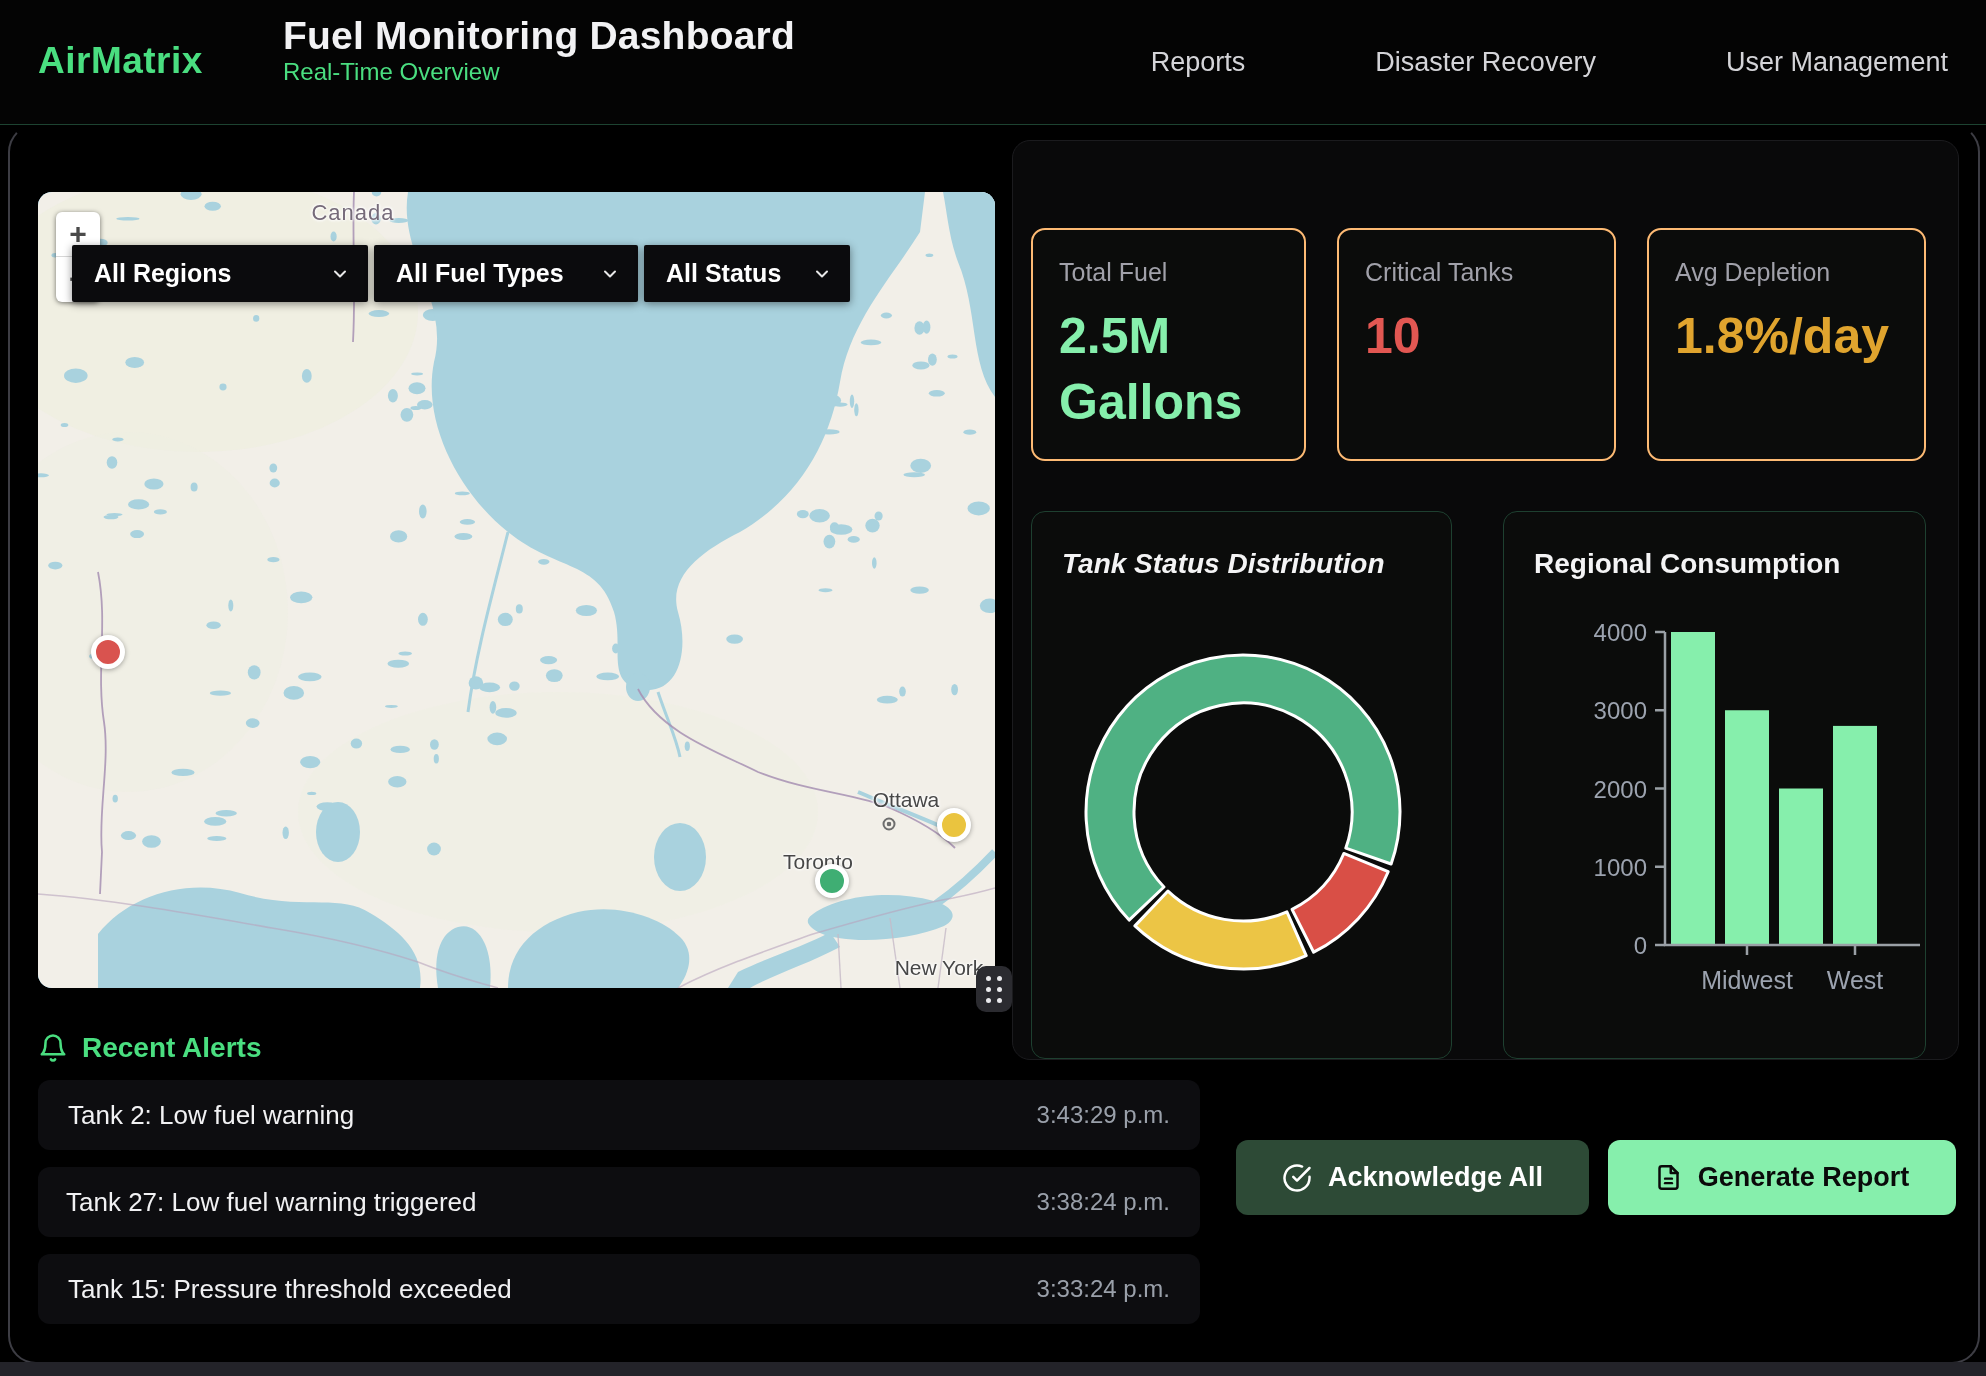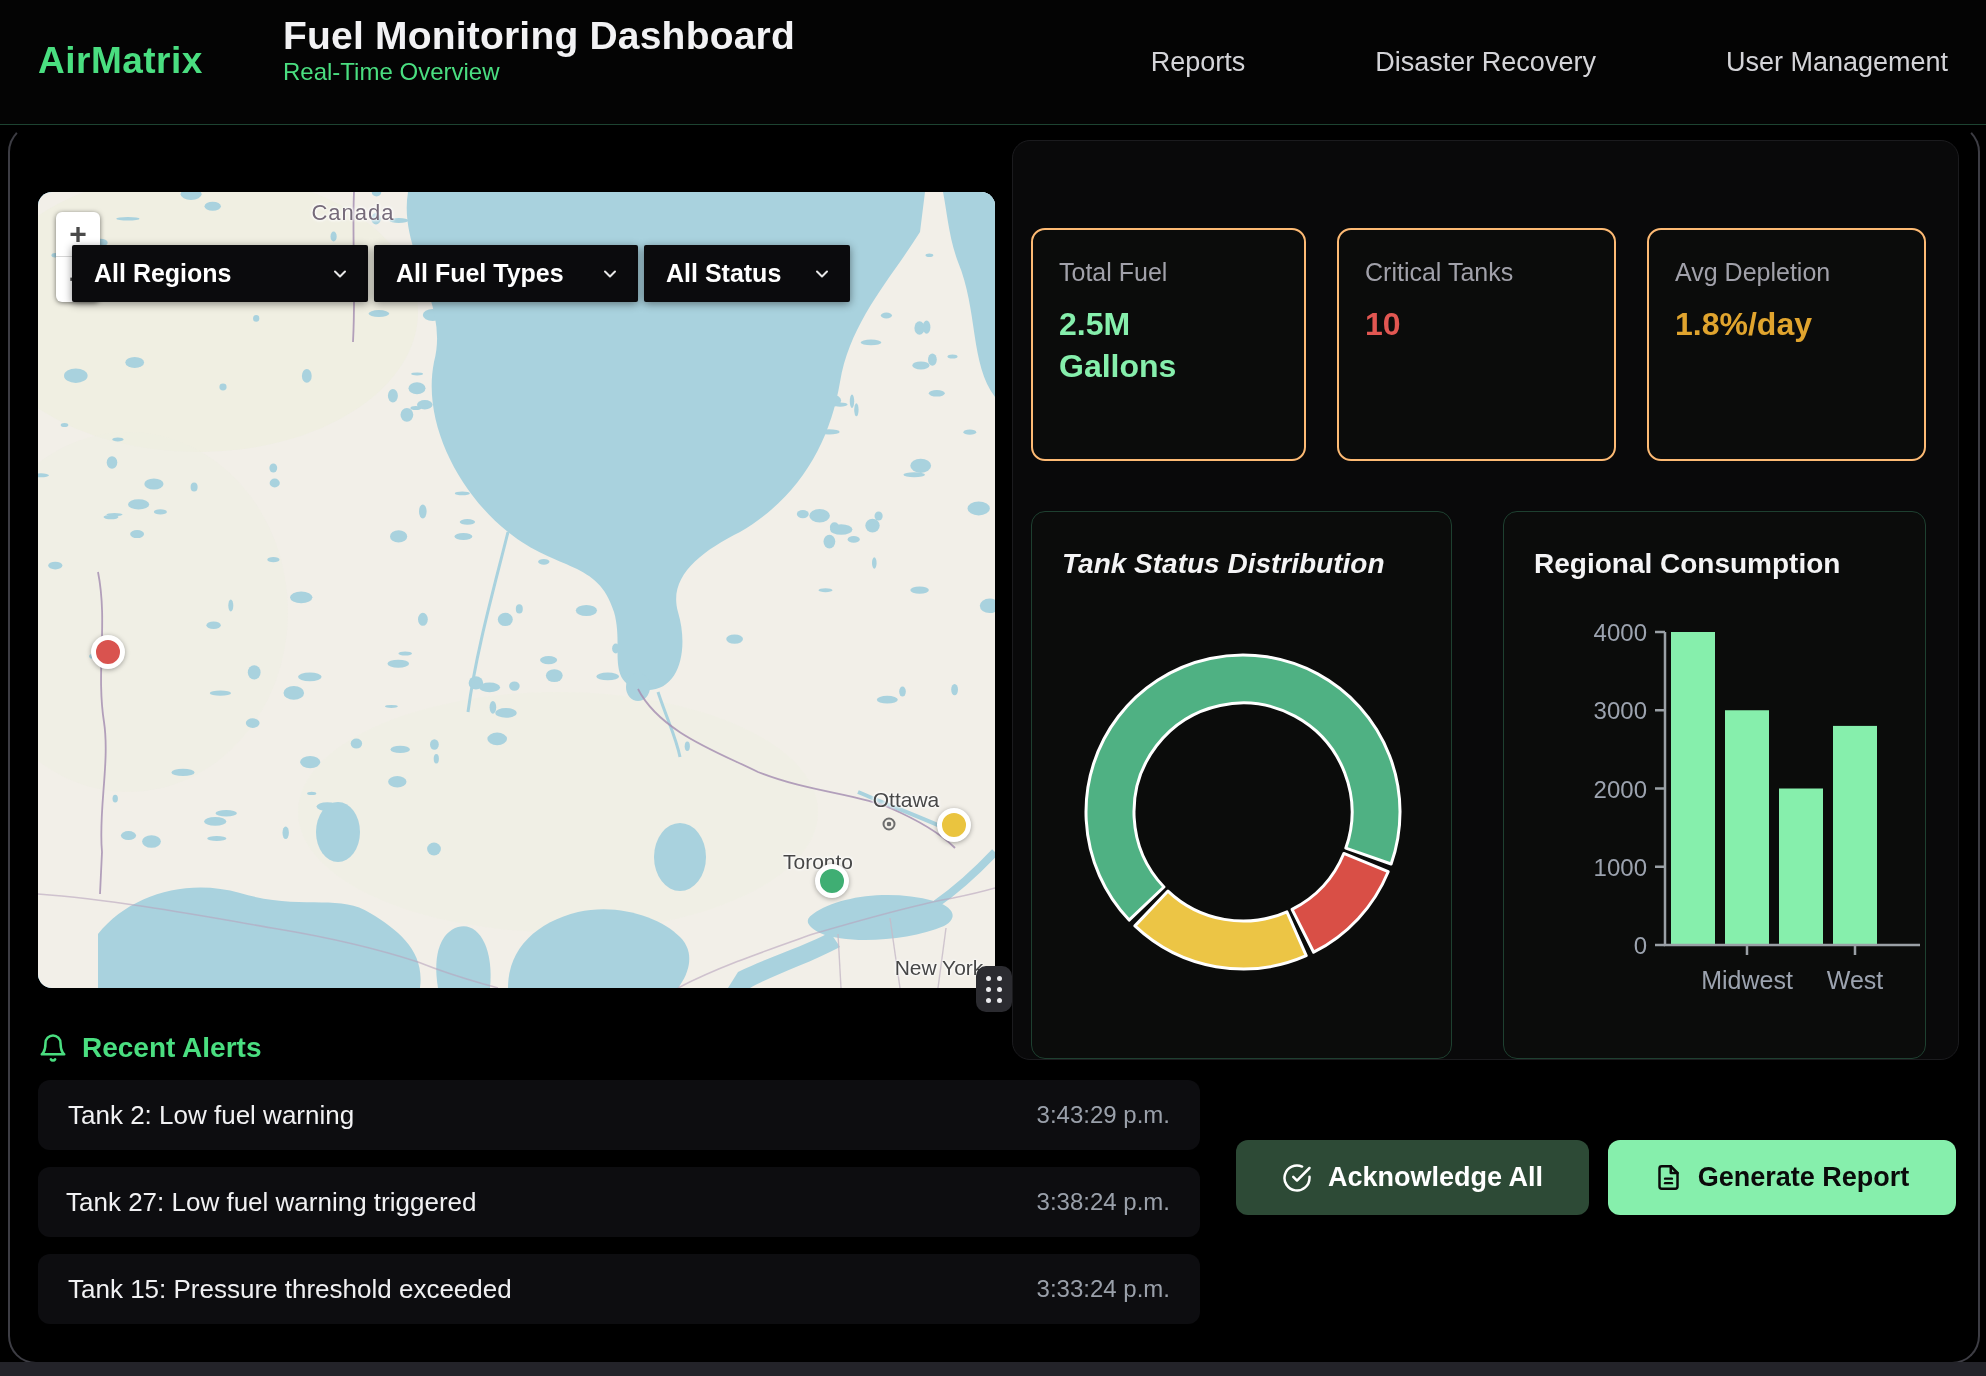--- a/index.html
+++ b/index.html
@@ -52,21 +52,21 @@
                grid-template-rows:repeat(3,5px);gap:6px;place-content:center;cursor:grab;}
   .drag-handle i{width:5px;height:5px;border-radius:50%;background:#e9e9ec;}
 
   
   .right-panel{position:absolute;left:1012px;top:140px;width:945px;height:918px;background:#09090a;
                border:1px solid #1b1b1e;border-radius:18px;z-index:2;}
   .stat-card{position:absolute;top:87px;height:233px;background:#0b0c0b;border:2px solid #fdba74;
              border-radius:14px;padding:28px 26px;box-sizing:border-box;}
   .stat-1{left:18px;width:275px;} .stat-2{left:324px;width:279px;} .stat-3{left:634px;width:279px;}
   .stat-label{font-size:25px;color:#a1a1aa;font-weight:500;}
-  .stat-value{margin-top:16px;font-size:32px;font-weight:700;line-height:1.32;max-width:175px;}
+  .stat-value{margin-top:16px;font-size:50px;font-weight:700;line-height:1.32;max-width:175px;}
 
   .chart-card{position:absolute;top:370px;height:548px;background:#0b0c0b;border:1px solid #1e4030;
               border-radius:14px;box-sizing:border-box;}
   .donut-card{left:18px;width:421px;font-style:italic;}
   .bar-card{left:490px;width:423px;}
   .chart-title{position:absolute;left:30px;top:36px;font-size:28px;font-weight:700;color:#f4f4f5;}
   #donut{position:absolute;left:41px;top:130px;}
   #bars{position:absolute;left:0;top:0;}
 
   

